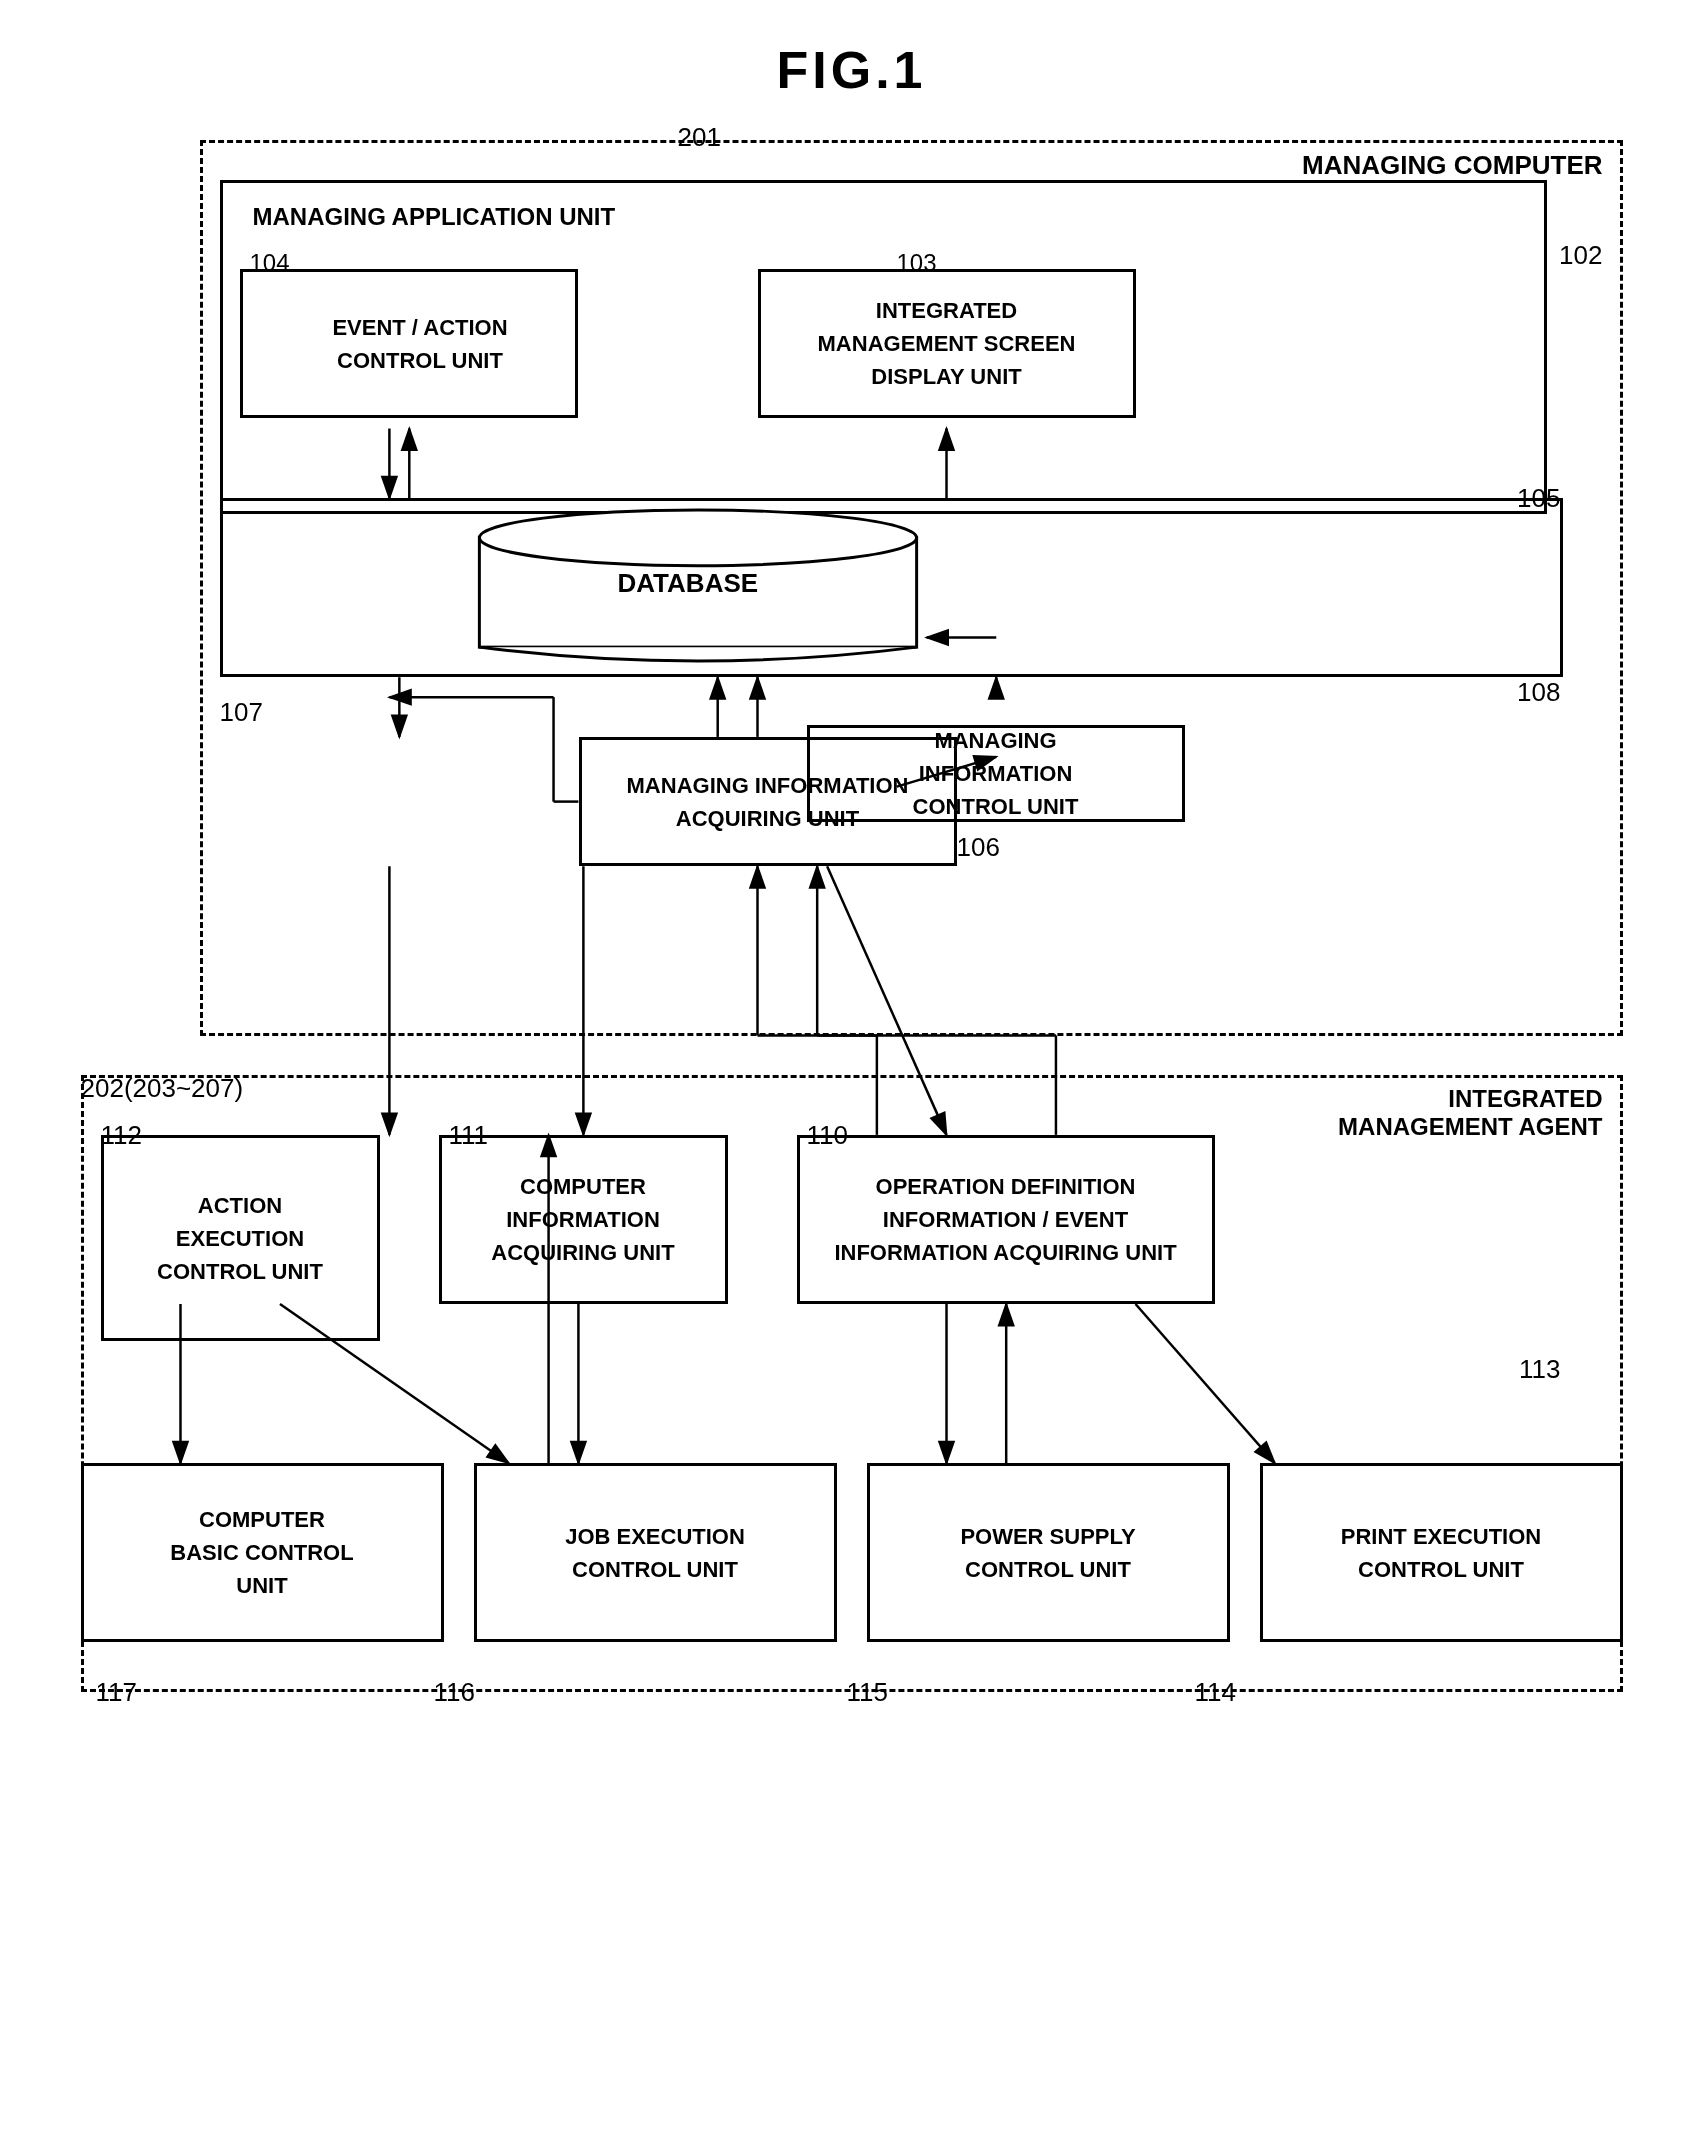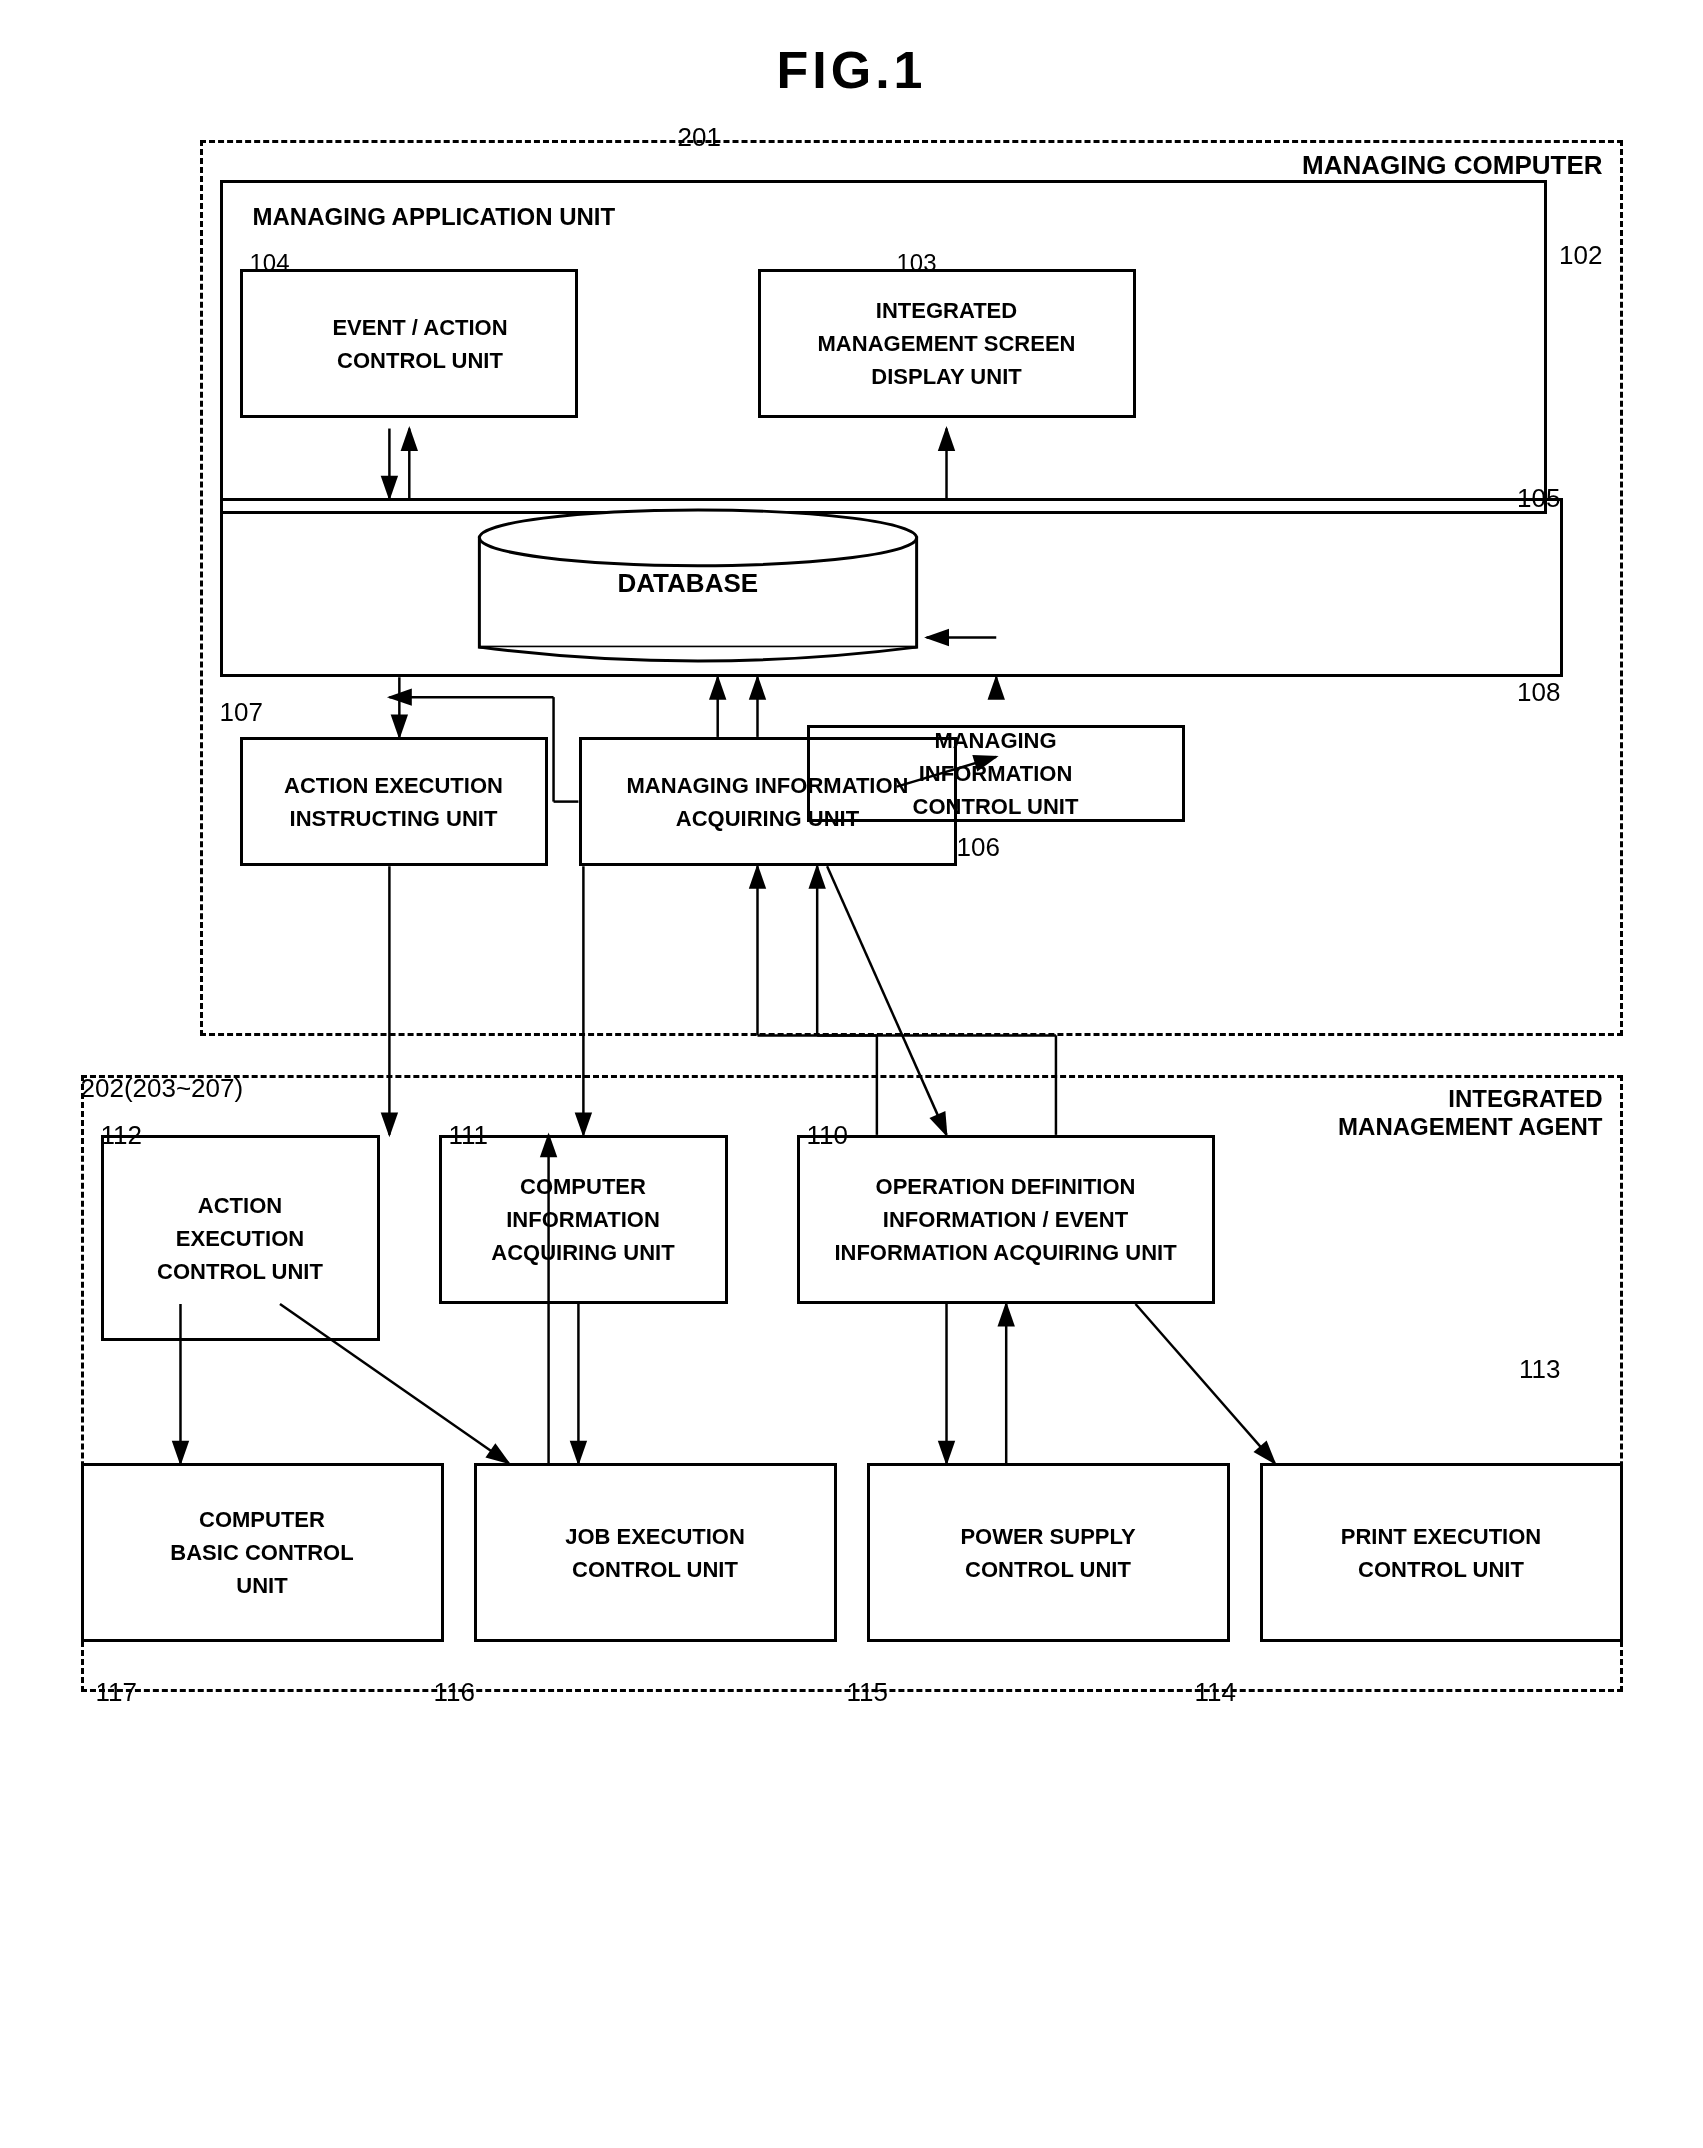--- a/index.html
+++ b/index.html
@@ -408,23 +408,20 @@
       <path d="M 20 140 Q 240 168 460 140" fill="white" stroke="black" stroke-width="3"></path>
     </svg>
   </div>
   <div class="db-label">DATABASE</div>
 
   <div class="managing-info-control-box">
     <span class="box-text">MANAGING<br>INFORMATION<br>CONTROL UNIT</span>
   </div>
   <div class="ref-108">108</div>
 
-  <div class="action-exec-instruct-box">
-    <span class="box-text">ACTION EXECUTION<br>INSTRUCTING UNIT</span>
-  </div>
   <div class="ref-107">107</div>
 
   <div class="managing-info-acq-box">
     <span class="box-text">MANAGING INFORMATION<br>ACQUIRING UNIT</span>
   </div>
   <div class="ref-106">106</div>
 
   <div class="ref-202">202(203~207)</div>
 
   <div class="integrated-agent-box"></div>

